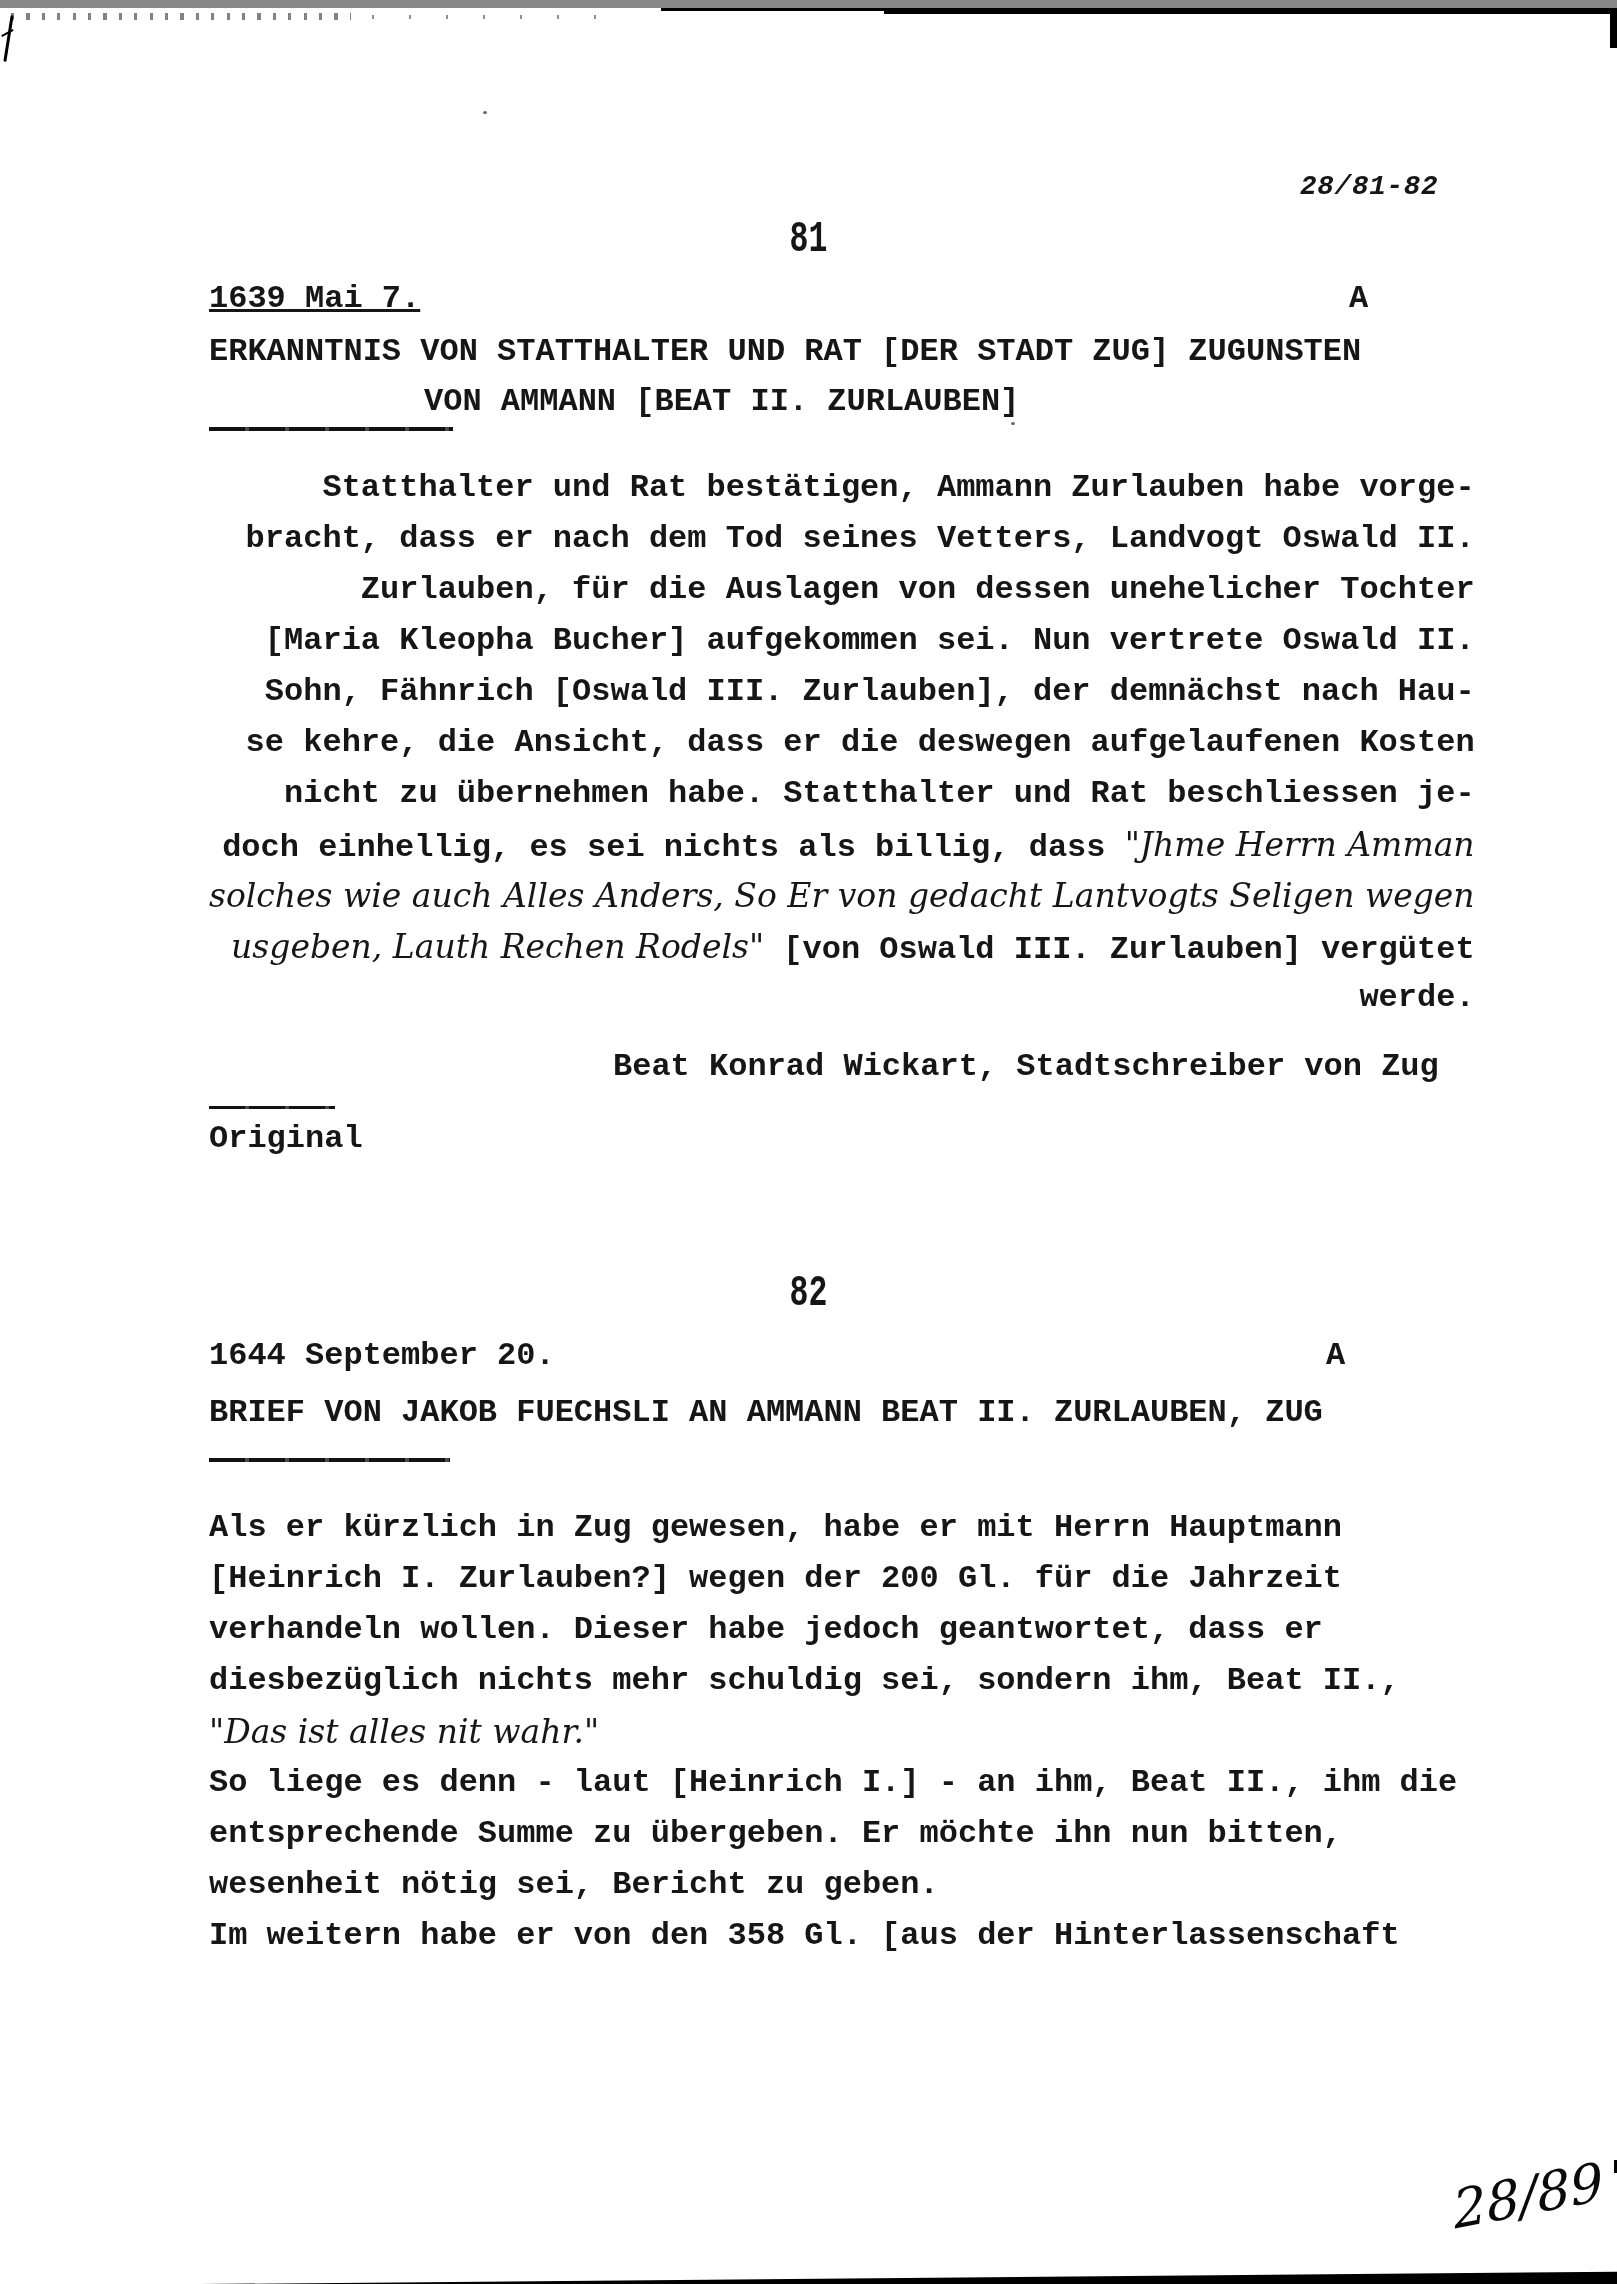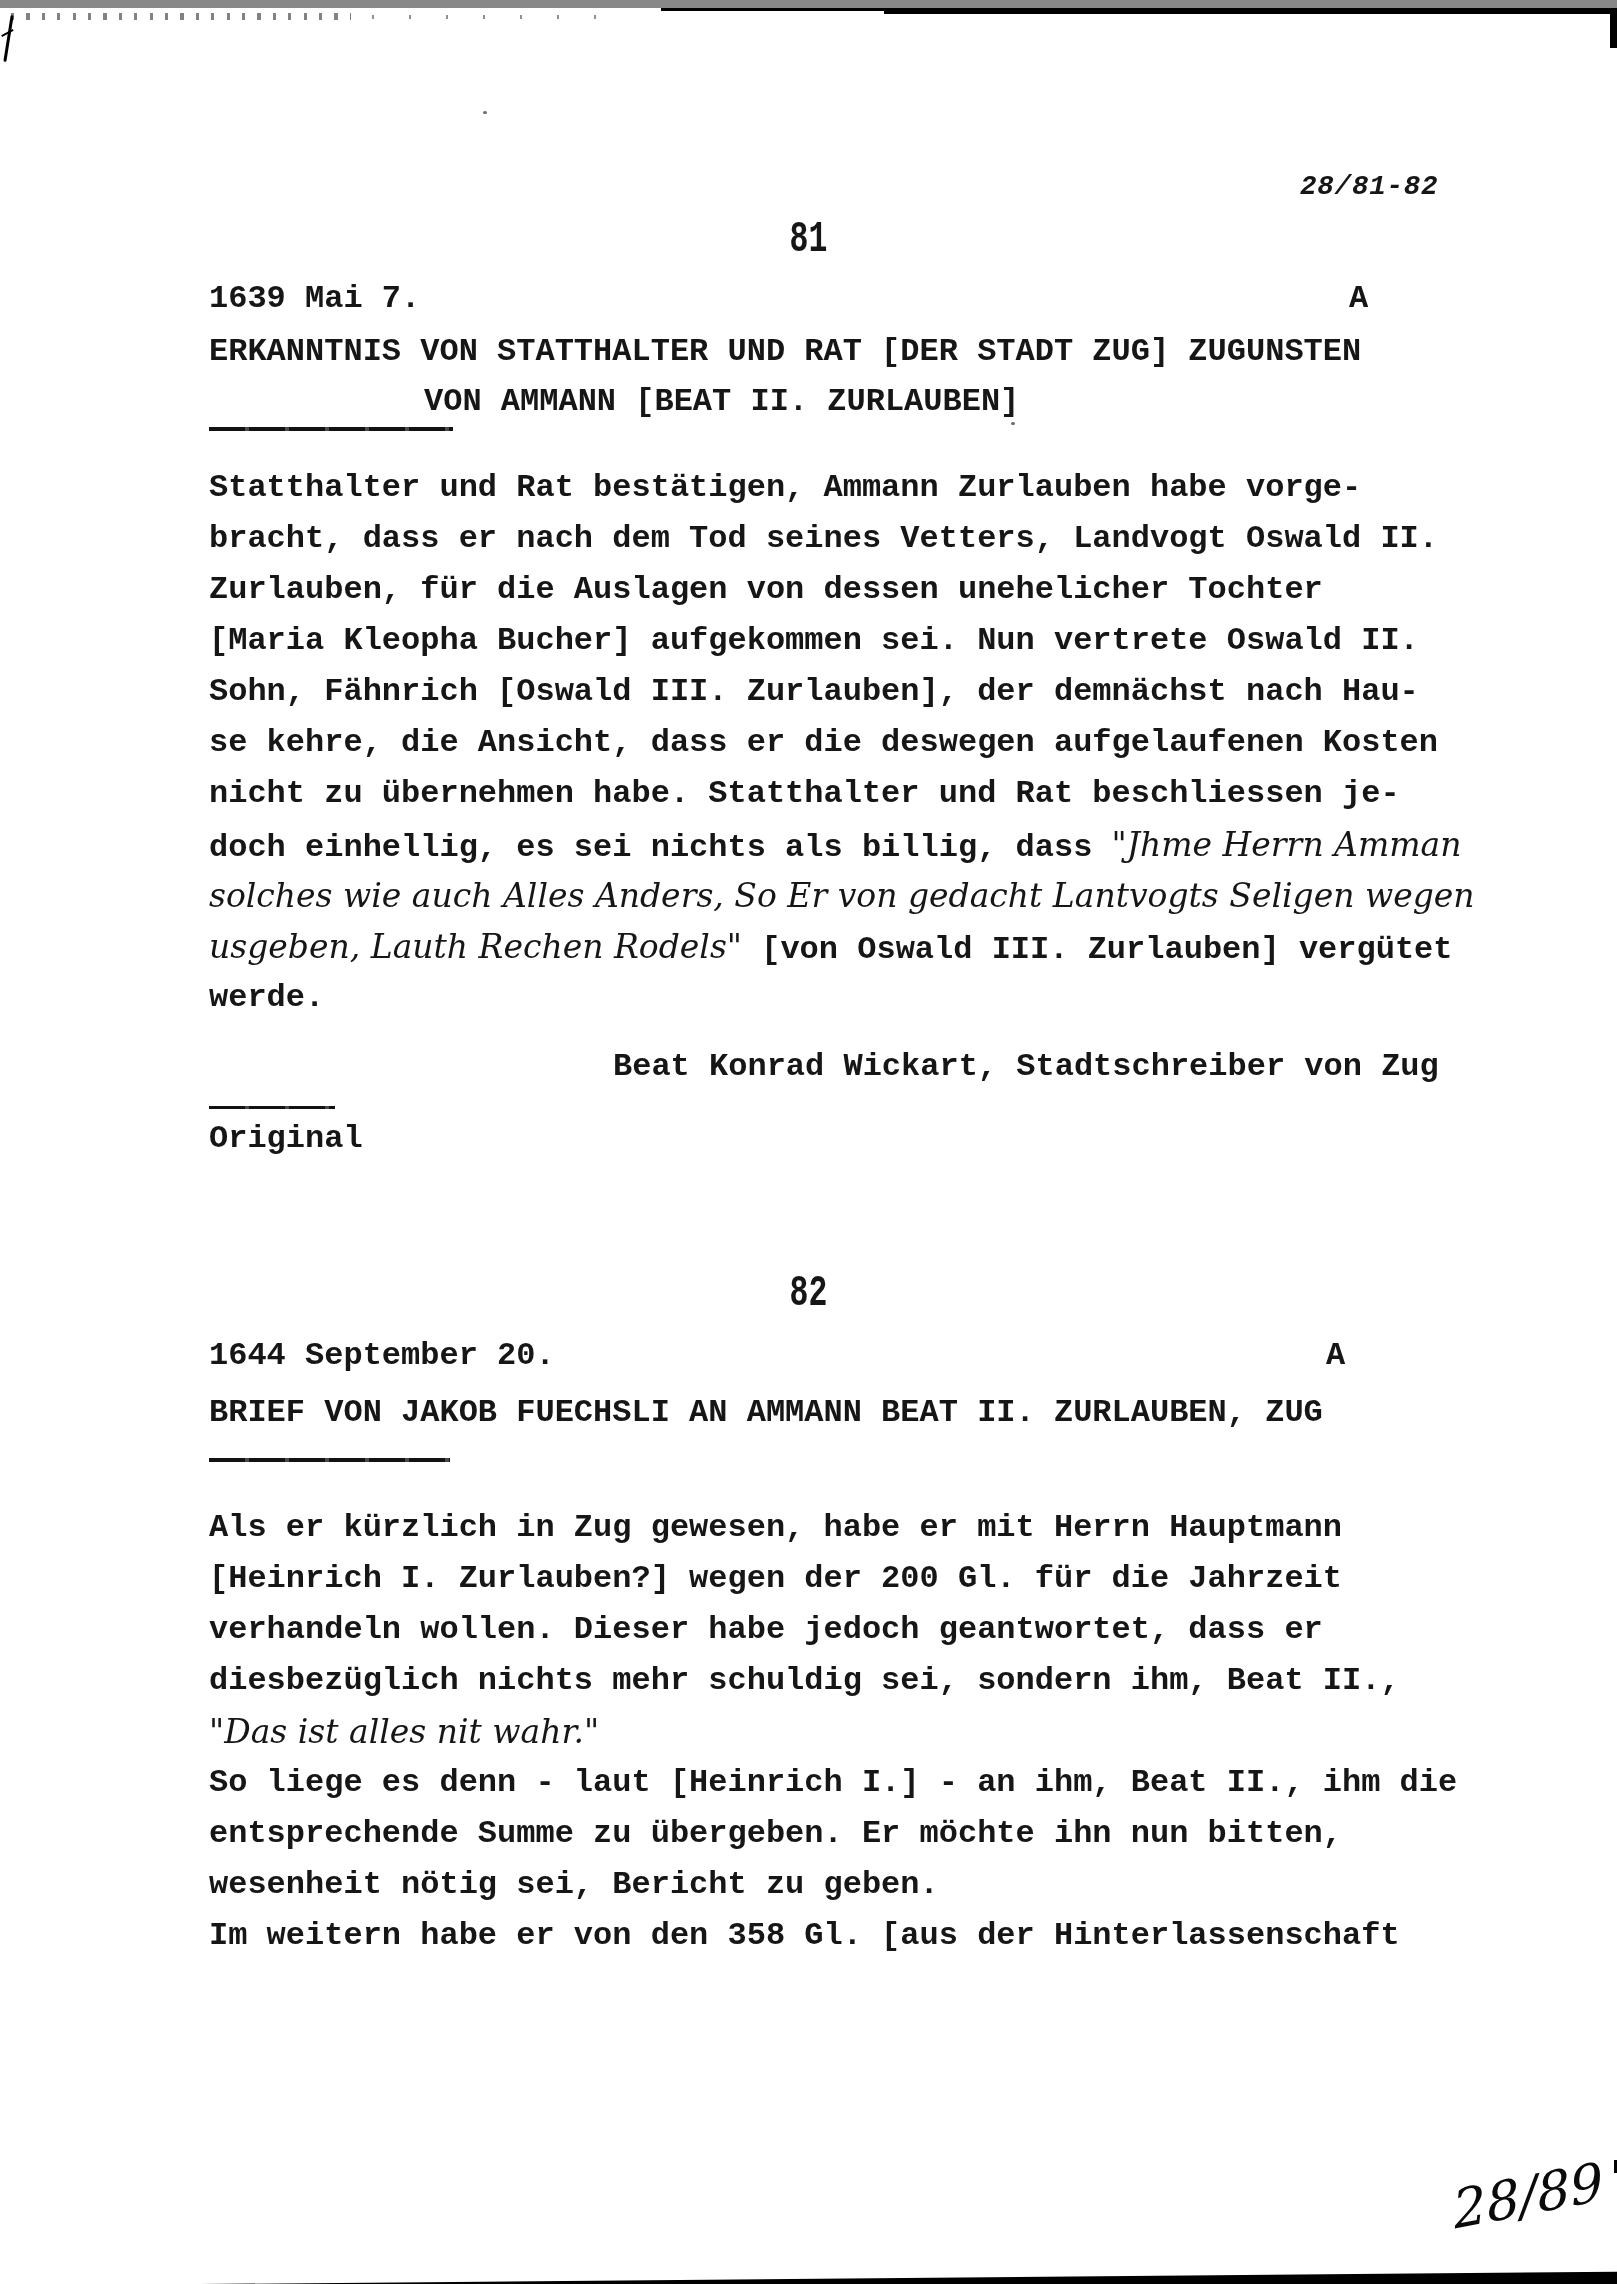--- a/index.html
+++ b/index.html
@@ -102,26 +102,26 @@
   <div class="art" style="left:1610px;top:3.2px;width:7.3px;height:37px;"></div>
   <div class="art" style="left:1614px;top:2152px;width:3.2px;height:13px;"></div>
   <div class="speck" style="left:483px;top:103px;"></div>
   <div class="speck" style="left:1011px;top:414px;"></div>
   <div class="bottom-bar"></div>
 
   <div class="pageref" style="left:1300px;top:163px;">28/81-82</div>
 
   <div id="entries">
       <div class="entry-number" style="top: 209px;">81</div>
-      <div class="tline" style="left: 209px; top: 272px;">1639 Mai 7.</div>
+      <div class="tline" style="left: 209px; top: 272px; text-decoration: underline;">1639 Mai 7.</div>
       <div class="tline" style="left: 1349px; top: 272px;">A</div>
       <div class="tline" style="left: 209px; top: 325px;">ERKANNTNIS VON STATTHALTER UND RAT [DER STADT ZUG] ZUGUNSTEN</div>
       <div class="tline" style="left: 424px; top: 375px;">VON AMMANN [BEAT II. ZURLAUBEN]</div>
       <div class="rule" style="left: 209px; top: 419px; width: 244px;"></div>
-      <div class="entry-body" style="left: 209px; top: 454px;">
+      <div class="entry-body" style="left: 209px; top: 454px; text-align: right;">
         <div class="bline"><span class="seg">Statthalter und Rat bestätigen, Ammann Zurlauben habe vorge-</span></div>
         <div class="bline"><span class="seg">bracht, dass er nach dem Tod seines Vetters, Landvogt Oswald II.</span></div>
         <div class="bline"><span class="seg">Zurlauben, für die Auslagen von dessen unehelicher Tochter</span></div>
         <div class="bline"><span class="seg">[Maria Kleopha Bucher] aufgekommen sei. Nun vertrete Oswald II.</span></div>
         <div class="bline"><span class="seg">Sohn, Fähnrich [Oswald III. Zurlauben], der demnächst nach Hau-</span></div>
         <div class="bline"><span class="seg">se kehre, die Ansicht, dass er die deswegen aufgelaufenen Kosten</span></div>
         <div class="bline"><span class="seg">nicht zu übernehmen habe. Statthalter und Rat beschliessen je-</span></div>
         <div class="bline"><span class="seg">doch einhellig, es sei nichts als billig, dass </span><span class="seg seg-script">"Jhme Herrn Amman</span></div>
         <div class="bline"><span class="seg seg-script">solches wie auch Alles Anders, So Er von gedacht Lantvogts Seligen wegen</span></div>
         <div class="bline"><span class="seg seg-script">usgeben, Lauth Rechen Rodels"</span><span class="seg"> [von Oswald III. Zurlauben] vergütet</span></div>

